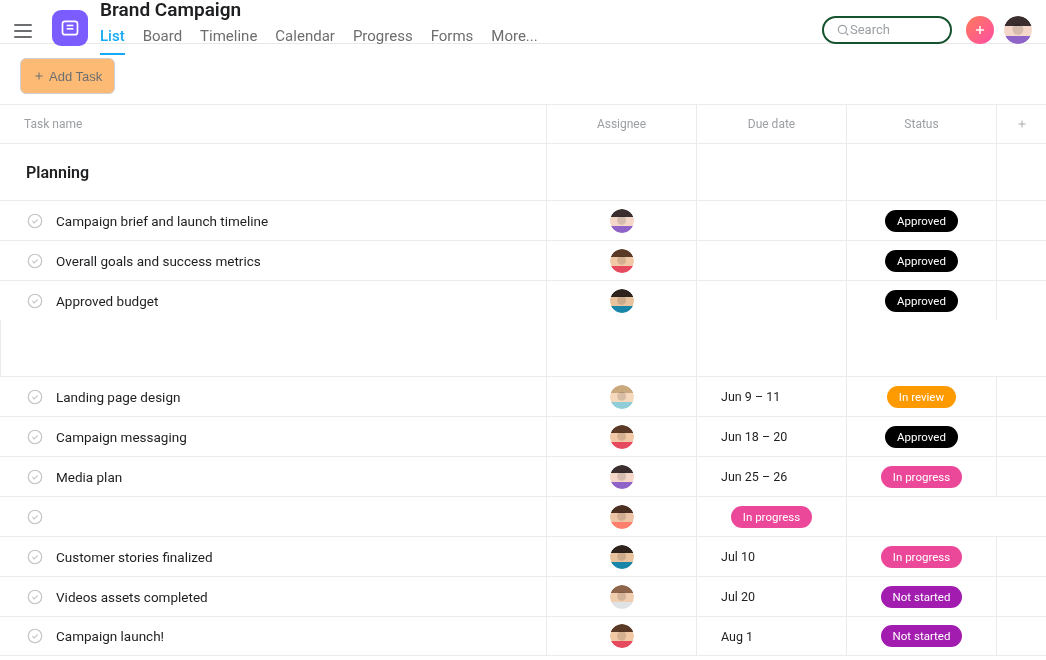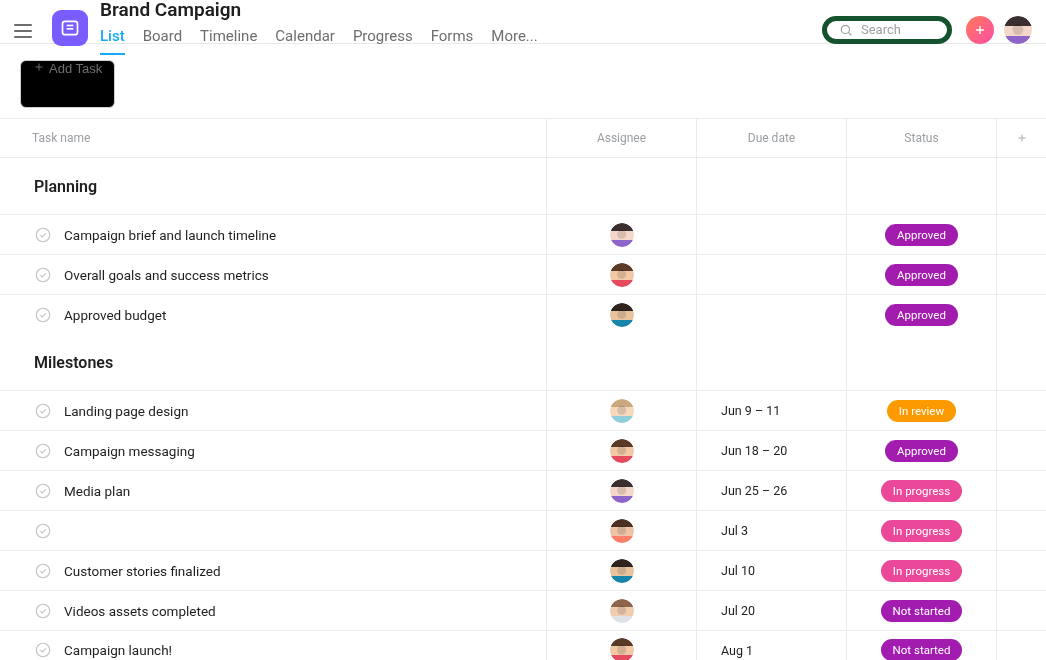--- a/index.html
+++ b/index.html
@@ -10,35 +10,35 @@
   .hamburger { width: 24px; height: 24px; display: flex; flex-direction: column; justify-content: center; gap: 4px; margin-top: 10px; margin-right: 14px; cursor: pointer; }
   .hamburger span { display: block; height: 2px; width: 18px; background: #6d6e6f; border-radius: 1px; }
   .proj-icon { width: 36px; height: 36px; border-radius: 9px; background: #7b5cff; display: flex; align-items: center; justify-content: center; margin-top: 4px; margin-right: 12px; flex: 0 0 auto; }
   .proj-icon svg { width: 20px; height: 20px; }
   .proj-head { display: flex; flex-direction: column; }
   .proj-title { font-size: 19px; font-weight: 600; color: #1e1f21; line-height: 22px; margin-top: 2px; }
   .tabs { display: flex; gap: 18px; margin-top: 6px; }
   .tab { font-size: 15px; color: #6d6e6f; cursor: pointer; padding-bottom: 8px; }
   .tab.active { color: #14aaf5; border-bottom: 2px solid #14aaf5; font-weight: 500; }
   .topbar-spacer { flex: 1; }
-  .search-box { display: flex; align-items: center; gap: 8px; width: 130px; height: 28px; border: 5px solid #14532d; border-radius: 14px; padding: 0 12px; margin-top: 8px; color: #9ca0a4; font-size: 13px; }
+  .search-box { display: flex; align-items: center; gap: 0; width: 130px; height: 28px; border: 2px solid #14532d; border-radius: 14px; padding: 0 12px; margin-top: 8px; color: #9ca0a4; font-size: 13px; }
   .search-box svg { width: 14px; height: 14px; }
   .plus-btn { width: 28px; height: 28px; border-radius: 50%; background: linear-gradient(135deg,#ff7b59,#ff4da6); display: flex; align-items: center; justify-content: center; margin-left: 14px; margin-top: 8px; color: #fff; cursor: pointer; }
   .plus-btn svg { width: 14px; height: 14px; }
   .avatar-top { width: 28px; height: 28px; border-radius: 50%; margin-left: 10px; margin-top: 8px; overflow: hidden; cursor: pointer; }
   .avatar-top div { width:100%; height:100%; }
 
   
   .toolbar { padding: 14px 20px 10px 20px; }
-  .add-task-btn { display: inline-flex; gap: 4px; height: 48px; padding: 0 12px; border: 1px solid #cfcfd1; border-radius: 6px; font-size: 13px; color: #6d6e6f; background: #000000; cursor: pointer; }
+  .add-task-btn { display: inline-flex; align-items: center; gap: 4px; height: 36px; padding: 0 12px; border: 1px solid #cfcfd1; border-radius: 6px; font-size: 13px; color: #6d6e6f; background: #fdba74; cursor: pointer; }
   .add-task-btn svg { width: 12px; height: 12px; }
 
   
   .table { width: 100%; }
-  .thead, .row, .section-row { display: grid; grid-template-columns: 1fr 150px 150px 150px 50px; align-items: center; padding-left: 8px; }
+  .thead, .row, .section-row { display: grid; grid-template-columns: 1fr 150px 150px 150px 50px; align-items: center; }
   .thead { height: 40px; border-top: 1px solid #edeae9; border-bottom: 1px solid #edeae9; color: #9ca0a4; font-size: 12px; }
   .thead > div { padding: 0 16px; height: 100%; display: flex; align-items: center; }
   .col-name-h { padding-left: 24px !important; }
   .col-assignee-h, .col-due-h, .col-status-h, .col-add-h { border-left: 1px solid #edeae9; justify-content: center; }
   .col-add-h { cursor: pointer; color: #a7a9aa; }
 
   .section-row { height: 56px; }
   .section-row > div:first-child { padding-left: 26px; font-size: 16px; font-weight: 600; color: #1e1f21; }
   .section-row .vcol { border-left: 1px solid #edeae9; height:100%; }
   .section-row .vcol.last { border-left: 1px solid #edeae9; }
@@ -48,21 +48,21 @@
   .cell-name { display: flex; align-items: center; padding-left: 26px; gap: 12px; height:100%; cursor: pointer; }
   .check-circle { width: 18px; height: 18px; flex: 0 0 auto; }
   .check-circle svg { width: 18px; height: 18px; }
   .cell-assignee, .cell-due, .cell-status, .cell-extra { border-left: 1px solid #edeae9; height: 100%; display: flex; align-items: center; justify-content: center; }
   .cell-due { font-size: 12.5px; color: #1e1f21; justify-content: flex-start; padding-left: 24px; }
 
   .mini-avatar { width: 24px; height: 24px; border-radius: 50%; overflow: hidden; cursor: pointer; }
   .mini-avatar div { width:100%; height:100%; }
 
   .badge { display: inline-flex; align-items: center; justify-content: center; height: 22px; padding: 0 12px; border-radius: 11px; font-size: 11.5px; color: #fff; white-space: nowrap; cursor: pointer; }
-  .status-approved    { background: #a21caf; }
+  .status-approved    { background: #000000; }
   .status-in-review   { background: #fd9a00; }
   .status-in-progress { background: #ec4899; }
   .status-not-started { background: #a21caf; }
 
   
   .face { border-radius:50%; position:relative; }
   .face::after { content:""; position:absolute; left:50%; top:50%; transform:translate(-50%,-55%); width:40%; height:40%; border-radius:50%; background:rgba(0,0,0,.12); }
   .av1 { background: linear-gradient(180deg,#3b2e2e 0 35%, #f4d7c8 35% 70%, #8e64c8 70% 100%); }
   .av2 { background: linear-gradient(180deg,#5a3a26 0 34%, #f2c9a6 34% 70%, #e64a5e 70% 100%); }
   .av3 { background: linear-gradient(180deg,#2e241d 0 34%, #e9c39e 34% 70%, #1985a8 70% 100%); }
@@ -205,21 +205,20 @@
        </div>
        <div class="cell-due">
          <span></span>
        </div>
        <div class="cell-status">
          <span class="badge status-approved">Approved</span>
        </div>
        <div class="cell-extra"></div>
       </div>
       <div class="section-row">
-        <div>Milestones</div>
         <div class="vcol"></div>
         <div class="vcol"></div>
         <div class="vcol"></div>
         <div class="vcol last"></div>
       </div>
       <div class="row">
         <div class="cell-name">
          <span class="check-circle"><svg viewBox="0 0 24 24" fill="none" stroke="#c7c4c4" stroke-width="1.6">
   <circle cx="12" cy="12" r="9"></circle>
   <polyline points="8.5 12.2 11 14.6 15.6 9.8"></polyline>
@@ -285,23 +284,20 @@
         <div class="cell-name">
          <span class="check-circle"><svg viewBox="0 0 24 24" fill="none" stroke="#c7c4c4" stroke-width="1.6">
   <circle cx="12" cy="12" r="9"></circle>
   <polyline points="8.5 12.2 11 14.6 15.6 9.8"></polyline>
 </svg></span>
        </div>
        <div class="cell-assignee">
          <div class="mini-avatar">
             <div class="face av5"></div>
           </div>
-       </div>
-       <div class="cell-due">
-         <span>Jul 3</span>
        </div>
        <div class="cell-status">
          <span class="badge status-in-progress">In progress</span>
        </div>
        <div class="cell-extra"></div>
       </div>
       <div class="row">
         <div class="cell-name">
          <span class="check-circle"><svg viewBox="0 0 24 24" fill="none" stroke="#c7c4c4" stroke-width="1.6">
   <circle cx="12" cy="12" r="9"></circle>

